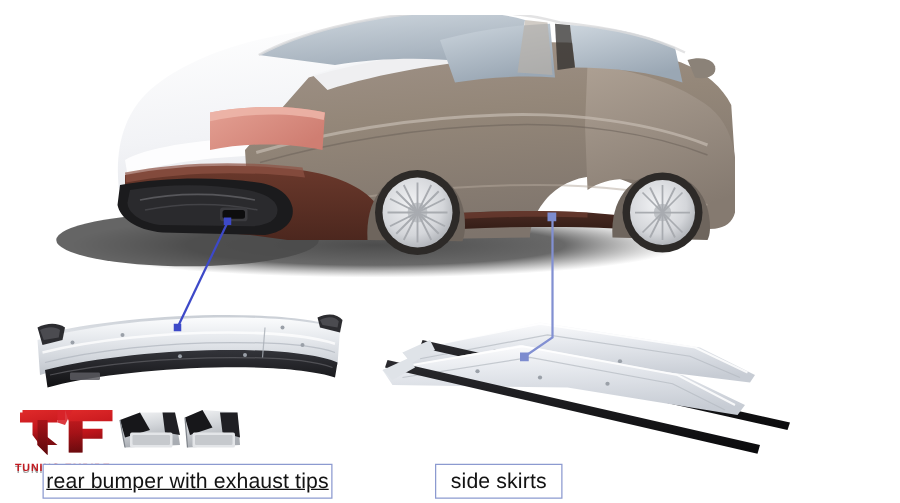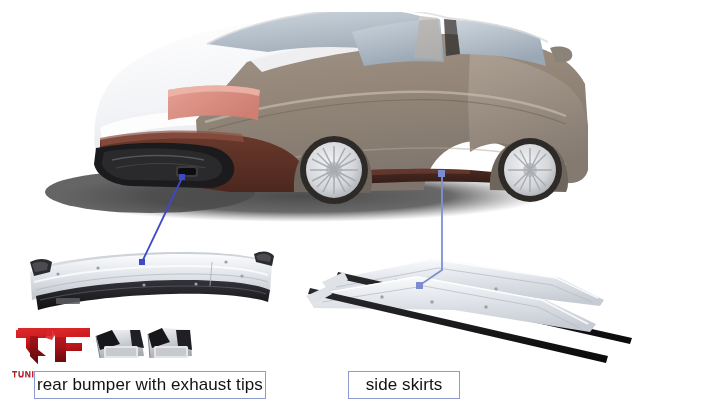--- a/index.html
+++ b/index.html
@@ -36,25 +36,26 @@
     justify-content: center;
     letter-spacing: 0.1px;
     white-space: nowrap;
   }
   #label-rear-bumper {
     left: 34px;
     top: 371px;
     width: 232px;
     height: 28px;
     font-size: 17px;
+    text-decoration: underline;
   }
   #label-side-skirts {
     left: 348px;
     top: 371px;
-    width: 112px;
+    width: 102px;
     height: 28px;
     font-size: 17px;
   }
   
   #watermark {
     position: absolute;
     left: 12px;
     top: 318px;
     width: 86px;
     height: 62px;

